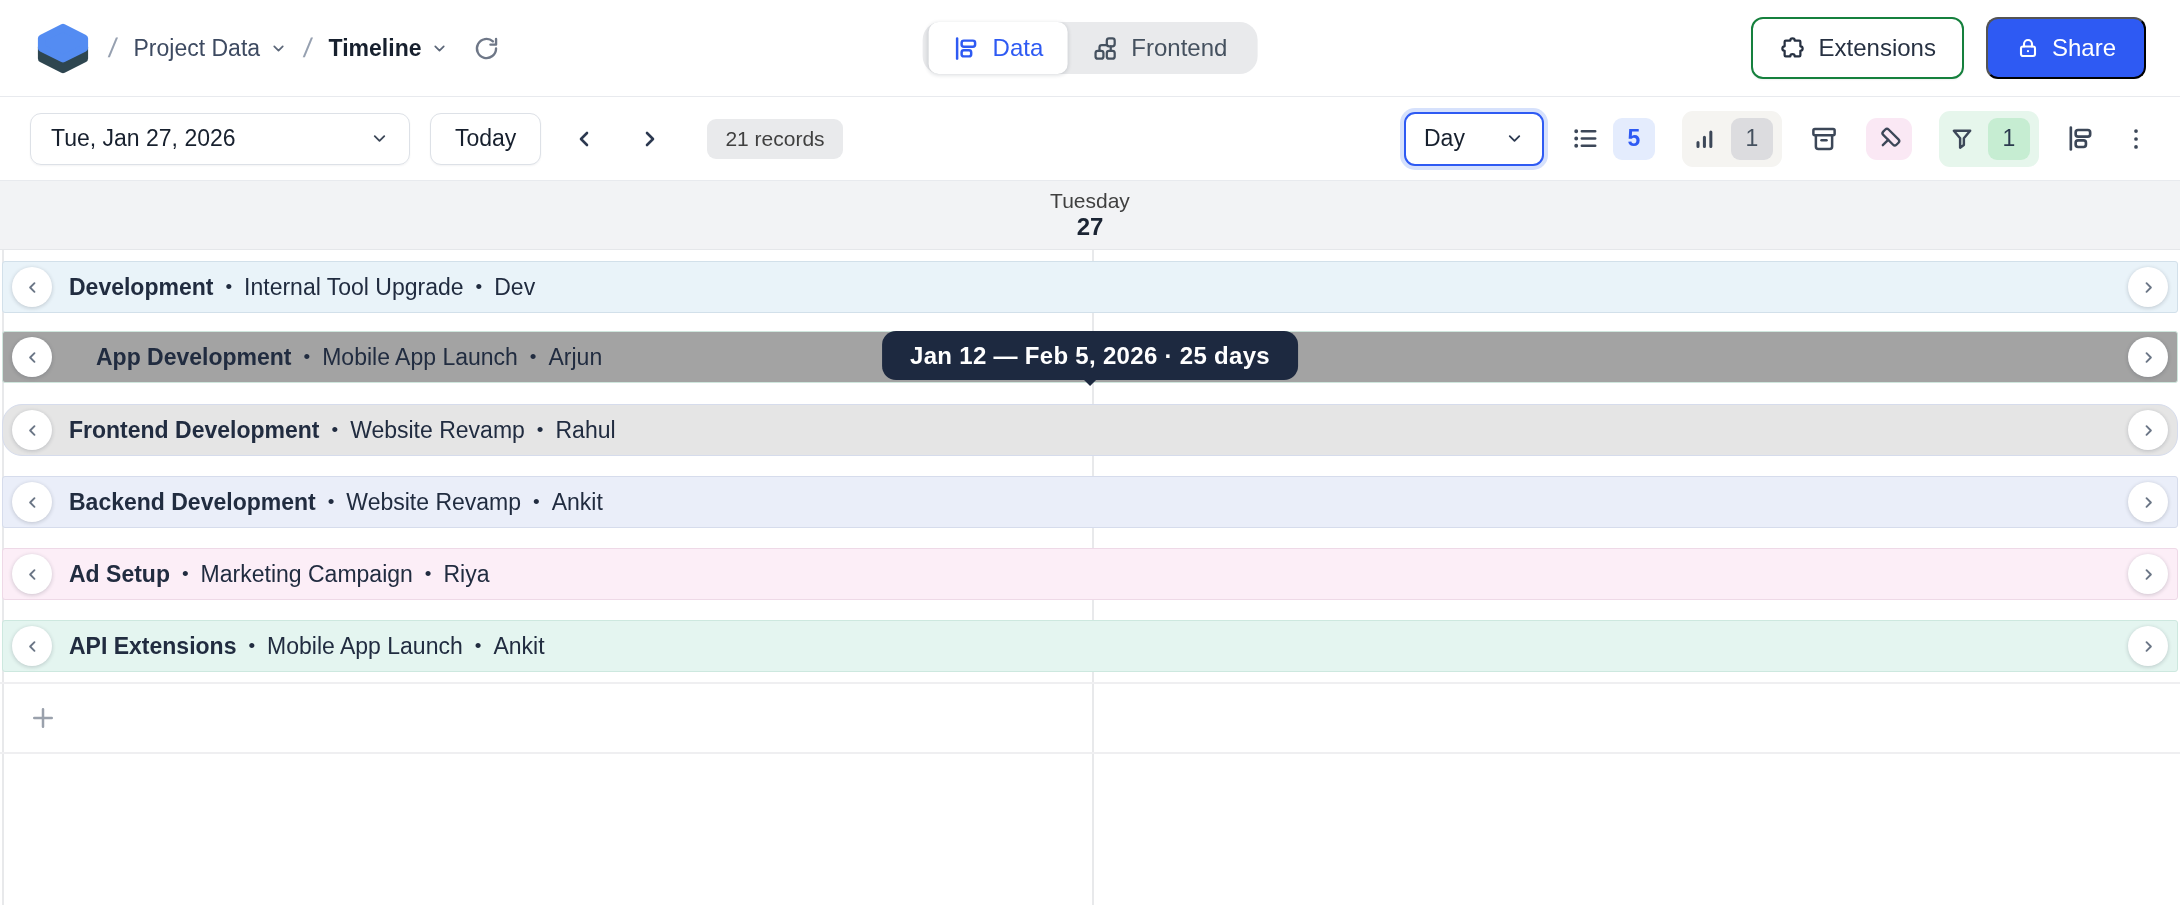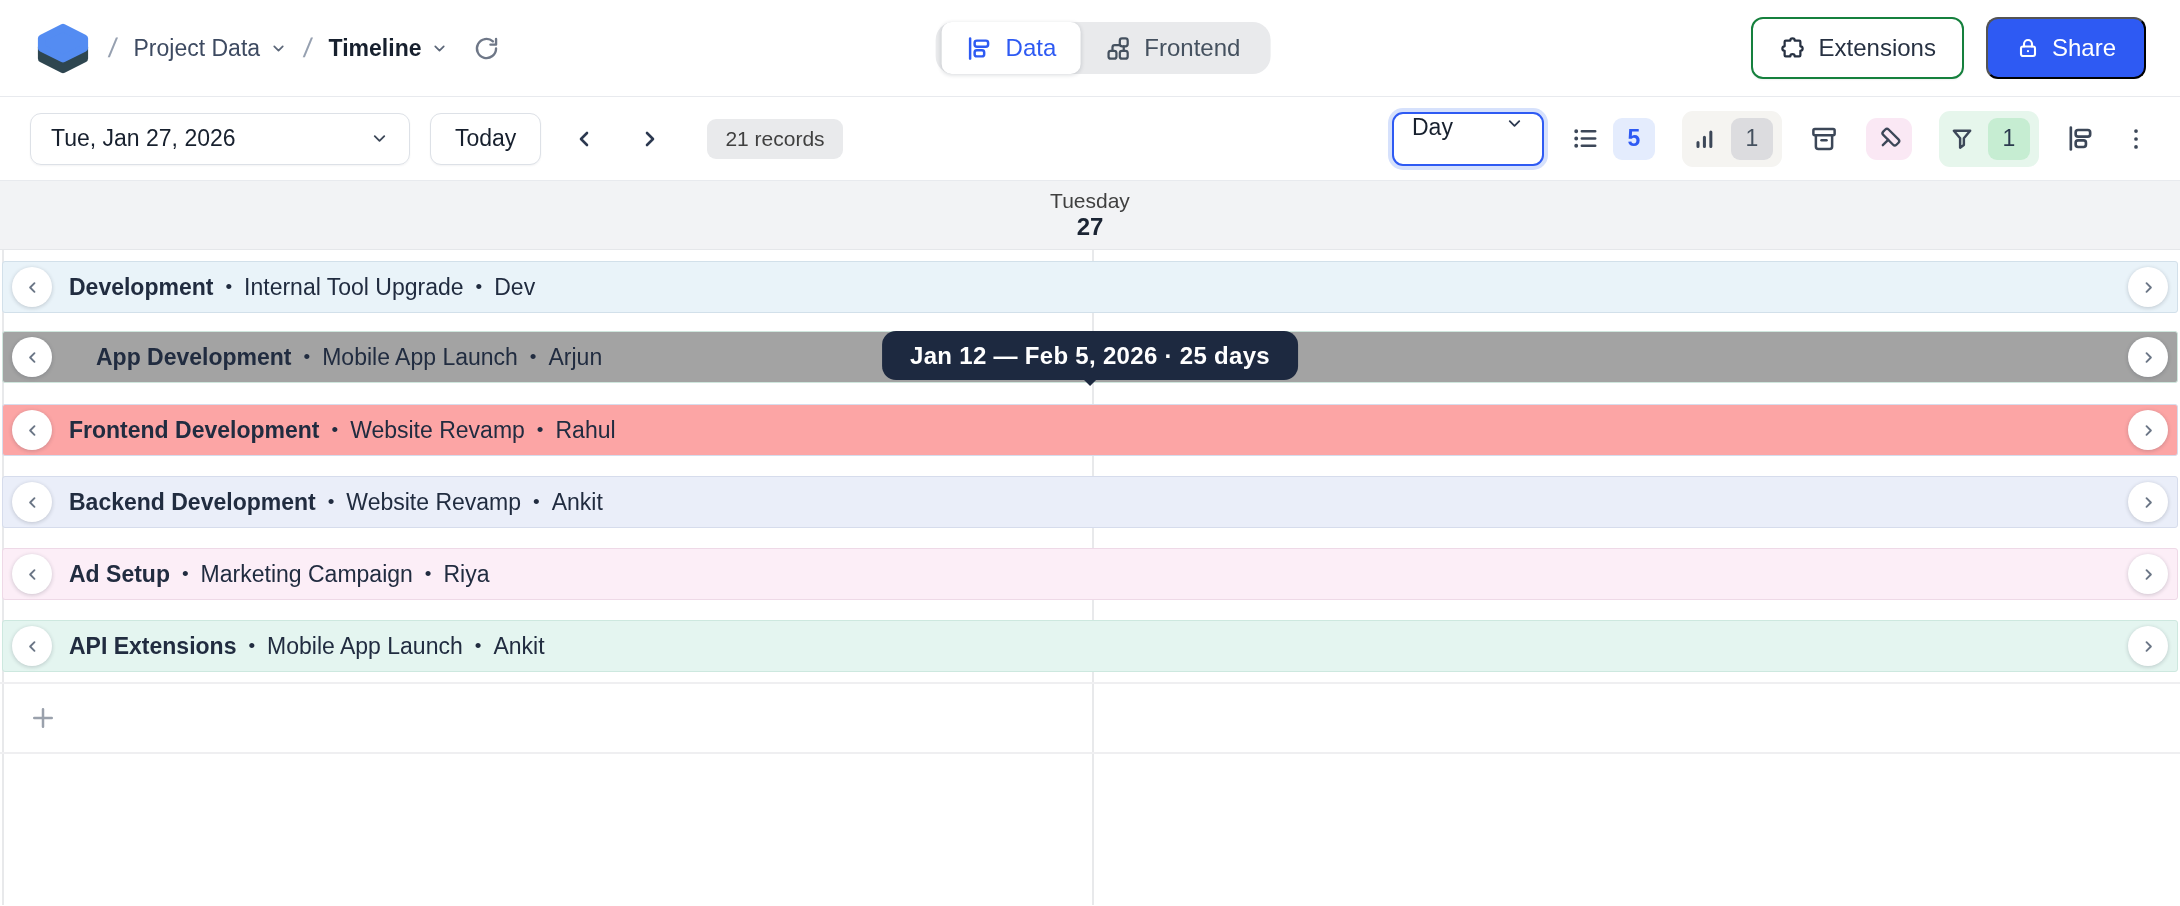--- a/index.html
+++ b/index.html
@@ -11,38 +11,38 @@
   .topbar { height:97px; border-bottom:1px solid #e8eaee; display:flex; align-items:center; padding:0 34px; position:relative; background:#fff; }
   .crumbs { display:flex; align-items:center; gap:17px; }
   .logo { width:58px; height:56px; }
   .slash { font-size:27px; color:#96a0b0; font-weight:300; transform:skewX(-8deg); }
   .crumb { display:flex; align-items:center; gap:10px; cursor:pointer; }
   .crumb-label { font-size:23px; color:#3d4a61; }
   .crumb-label.strong { font-weight:700; color:#17202e; }
   .chev-icon { color:#5b6678; }
   .refresh-btn { margin-left:8px; color:#6e7787; }
 
-  .mode-toggle { position:absolute; left:50%; top:50%; transform:translate(-50%,-50%); background:#e9eaec; border-radius:18px; padding:6px; display:flex; align-items:center; height:52px;margin-left:13px; }
+  .mode-toggle { position:absolute; left:50%; top:50%; transform:translate(-50%,-50%); background:#e9eaec; border-radius:18px; padding:6px; display:flex; align-items:center; height:52px; }
   .mode-opt { display:flex; align-items:center; gap:13px; padding:0 24px; height:52px; border-radius:10px; font-size:24px; color:#45515f; cursor:pointer; }
   .mode-opt.active { background:#fff; color:var(--accent); box-shadow:0 1px 4px rgba(15,23,42,.16); font-weight:500; }
 
   .top-actions { margin-left:auto; display:flex; align-items:center; gap:22px; }
   .btn-outline { display:flex; align-items:center; gap:13px; height:62px; padding:0 26px; border:2px solid #15803d; border-radius:12px; background:#fff; box-shadow:0 1px 2px rgba(15,23,42,.06); font-size:24px; color:#273142; font-weight:500; cursor:pointer; }
   .btn-share { display:flex; align-items:center; gap:12px; height:62px; padding:0 28px; border-radius:12px; background:var(--accent); color:#fff; font-size:24px; font-weight:500; cursor:pointer; }
 
   
   .toolbar { height:84px; border-bottom:1px solid #e8eaee; display:flex; align-items:center; padding:0 30px; background:#fff; }
   .tb-left { display:flex; align-items:center; gap:20px; }
   .date-select { display:flex; align-items:center; justify-content:space-between; width:380px; height:52px; border:1px solid #dde1e7; border-radius:11px; padding:0 20px; font-size:23px; color:#17202e; box-shadow:0 1px 2px rgba(15,23,42,.05); cursor:pointer; }
   .btn-today { height:52px; padding:0 24px; border:1px solid #dde1e7; border-radius:11px; font-size:23px; color:#17202e; display:flex; align-items:center; box-shadow:0 1px 2px rgba(15,23,42,.05); cursor:pointer; background:#fff; }
   .nav-chev { width:46px; height:46px; display:flex; align-items:center; justify-content:center; color:#2c3950; cursor:pointer; border-radius:9px; }
   .records-pill { height:40px; background:#e9eaec; border-radius:9px; padding:0 18px; display:flex; align-items:center; font-size:21px; color:#404040; margin-left:14px; }
 
   .tb-right { margin-left:auto; display:flex; align-items:center; gap:27px; }
-  .day-select { display:flex; justify-content:space-between; width:152px; height:54px; border:2px solid var(--accent); border-radius:11px; box-shadow:0 0 0 4px #d6e1fc; padding:0 18px; font-size:23px; color:#17202e; cursor:pointer; background:#fff; }
+  .day-select { display:flex; align-items:center; justify-content:space-between; width:140px; height:54px; border:2px solid var(--accent); border-radius:11px; box-shadow:0 0 0 4px #d6e1fc; padding:0 18px; font-size:23px; color:#17202e; cursor:pointer; background:#fff; }
   .icon-group { display:flex; align-items:center; gap:13px; cursor:pointer; color:#3c4758; }
   .count-chip { min-width:42px; height:42px; border-radius:9px; display:flex; align-items:center; justify-content:center; font-size:23px; padding:0 8px; }
   .chip-blue { background:#e4ecfd; color:var(--accent); font-weight:700; }
   .chip-gray { background:#dcdcdf; color:#45515f; }
   .chip-green { background:#c6edd2; color:#2b3a4e; }
   .btn-soft { display:flex; align-items:center; gap:12px; border-radius:11px; padding:7px 9px; cursor:pointer; color:#3c4758; }
   .soft-gray { background:#f5f4f1; }
   .soft-pink { background:#fae8f4; }
   .soft-green { background:#e6f6ec; }
   .plain-icon { cursor:pointer; color:#3c4758; }
@@ -252,21 +252,21 @@
       <span class="p">Mobile App Launch</span>
       <span class="dot">•</span>
       <span class="o">Arjun</span>
     </span>
     <span class="edge-btn right">
       <svg width="19" height="19" viewBox="0 0 24 24" fill="none" stroke="currentColor" stroke-width="2.4" stroke-linecap="round" stroke-linejoin="round">
             <path d="M9.5 6.5L15 12l-5.5 5.5"></path>
           </svg>
     </span>
   </div>
-      <div class="bar" style="top: 154px; background: #fca5a5; border-color: rgb(214, 220, 236);">
+      <div class="bar" style="top: 154px; background: #e5e5e5; border-color: rgb(214, 220, 236); border-radius: 20px;">
     <span class="edge-btn left">
       <svg width="19" height="19" viewBox="0 0 24 24" fill="none" stroke="currentColor" stroke-width="2.4" stroke-linecap="round" stroke-linejoin="round">
             <path d="M14.5 6.5L9 12l5.5 5.5"></path>
           </svg>
     </span>
     <span class="bar-label">
       <span class="t">Frontend Development</span>
       <span class="dot">•</span>
       <span class="p">Website Revamp</span>
       <span class="dot">•</span>

